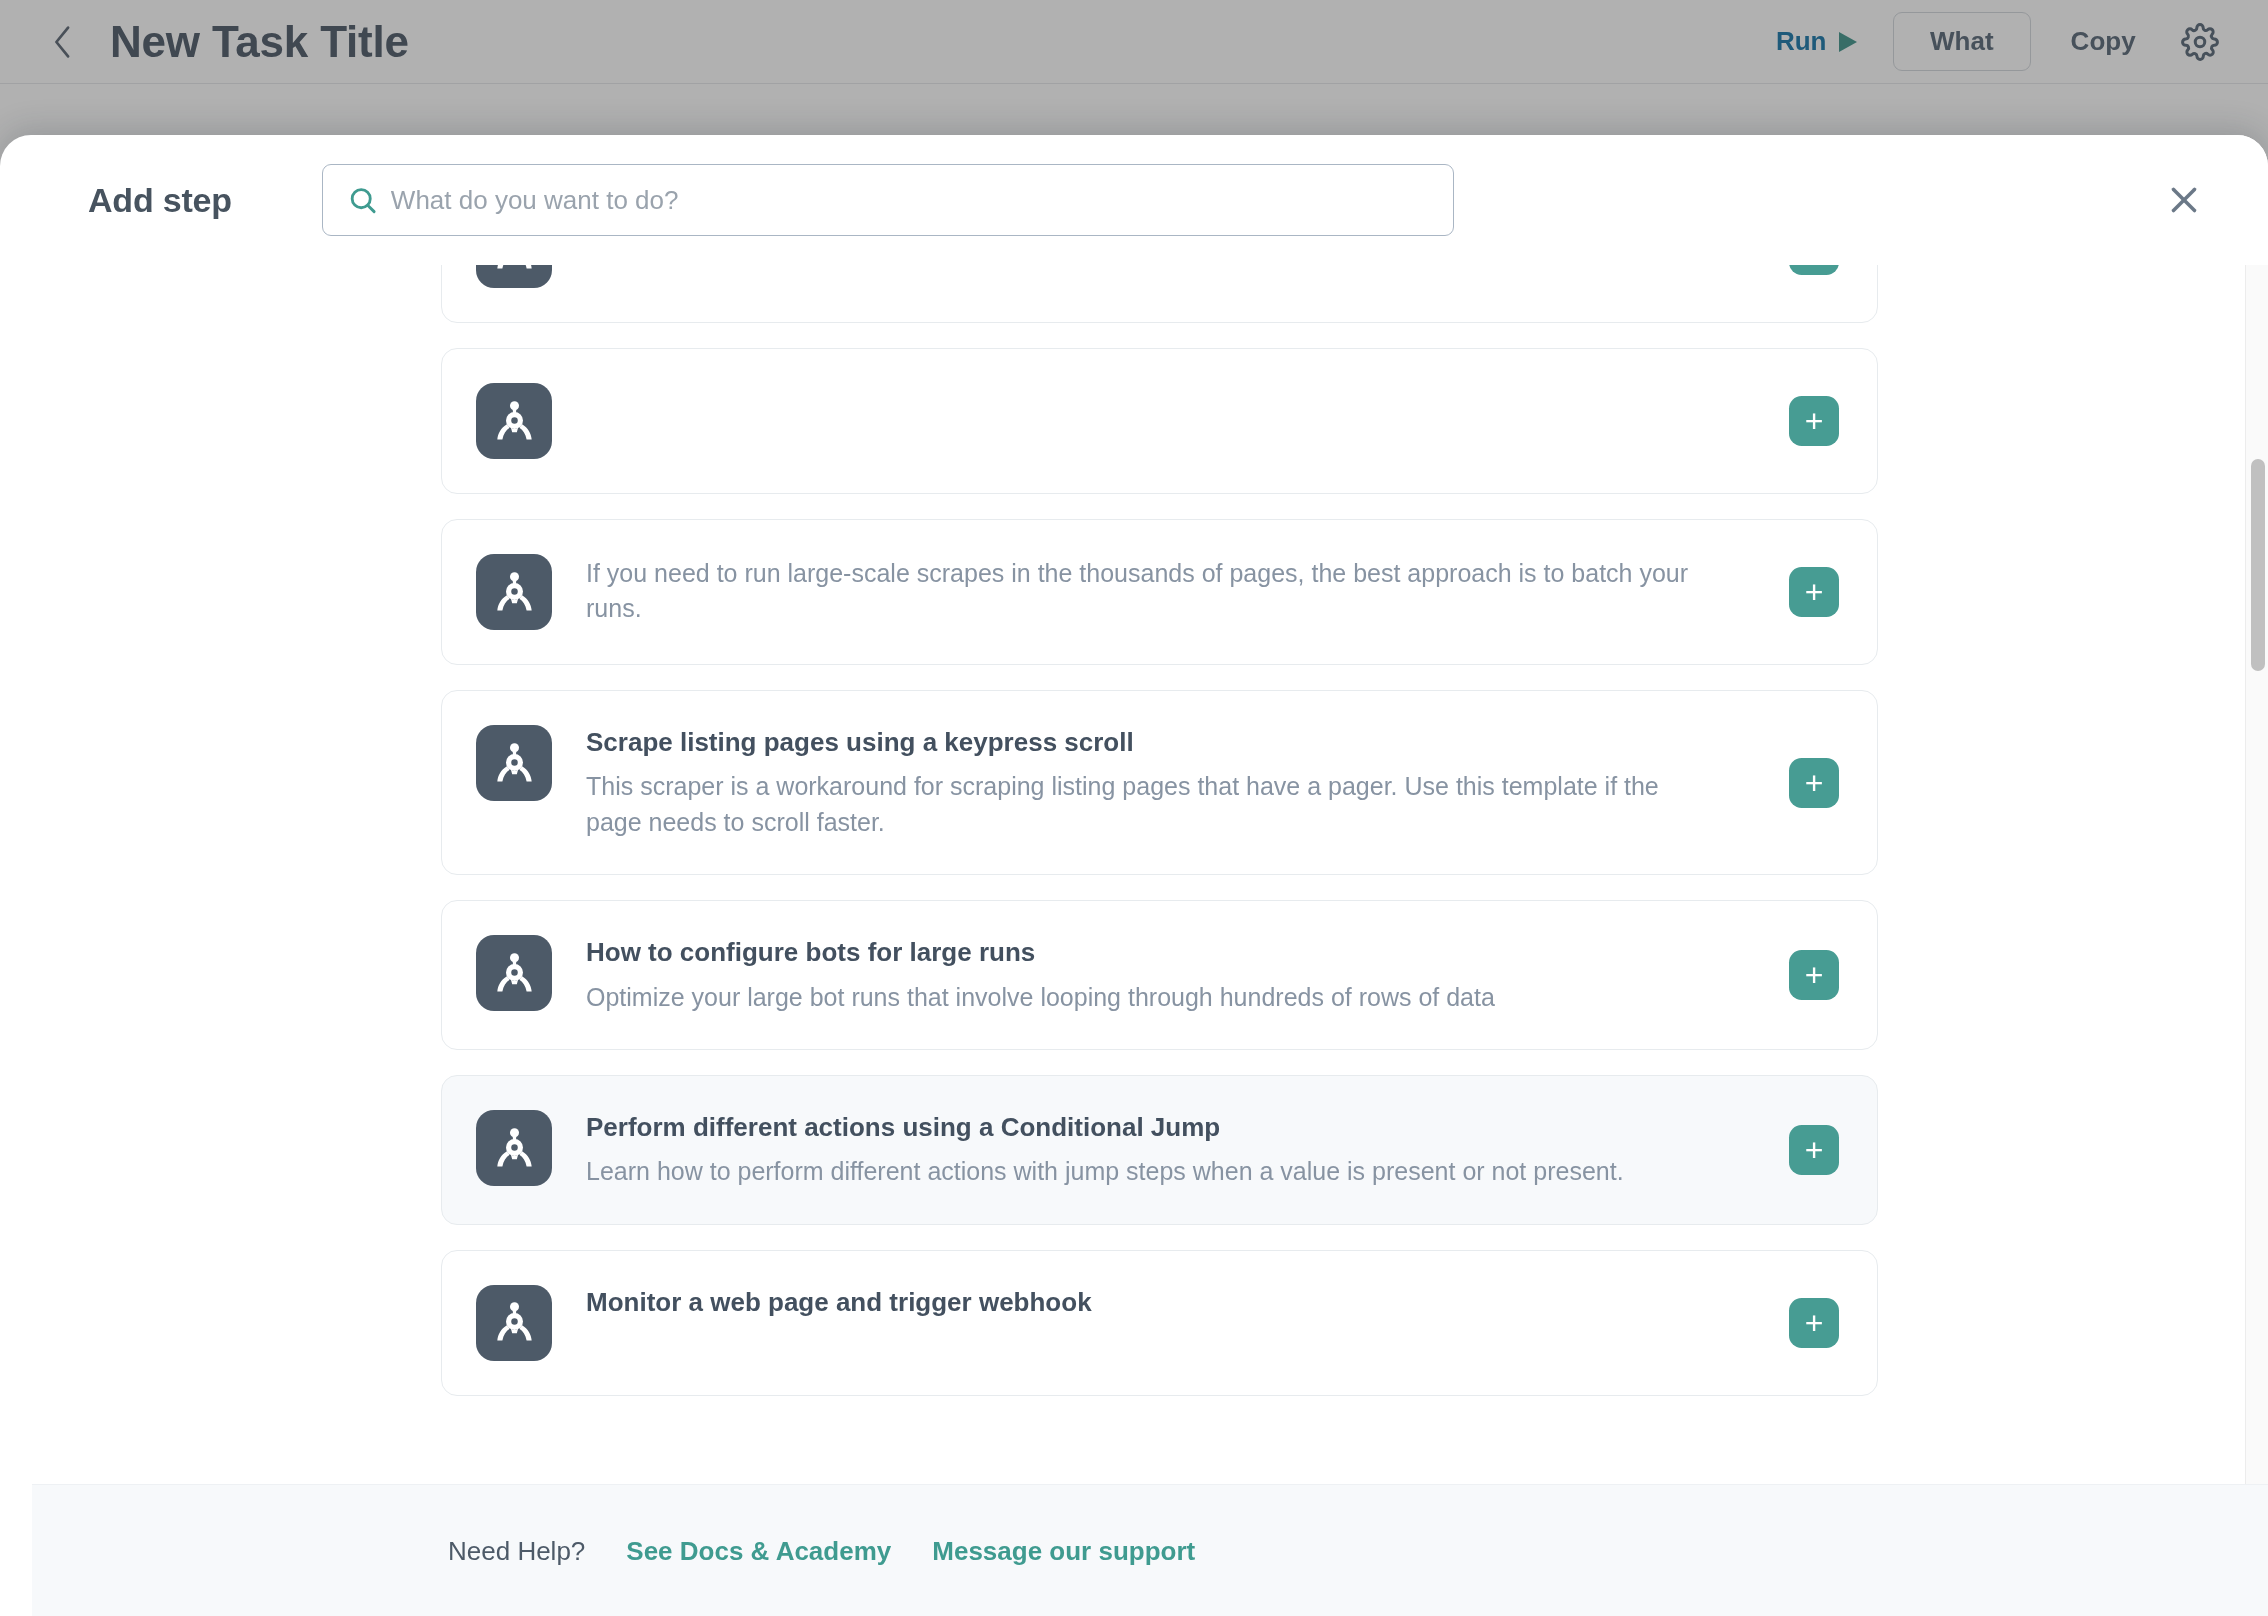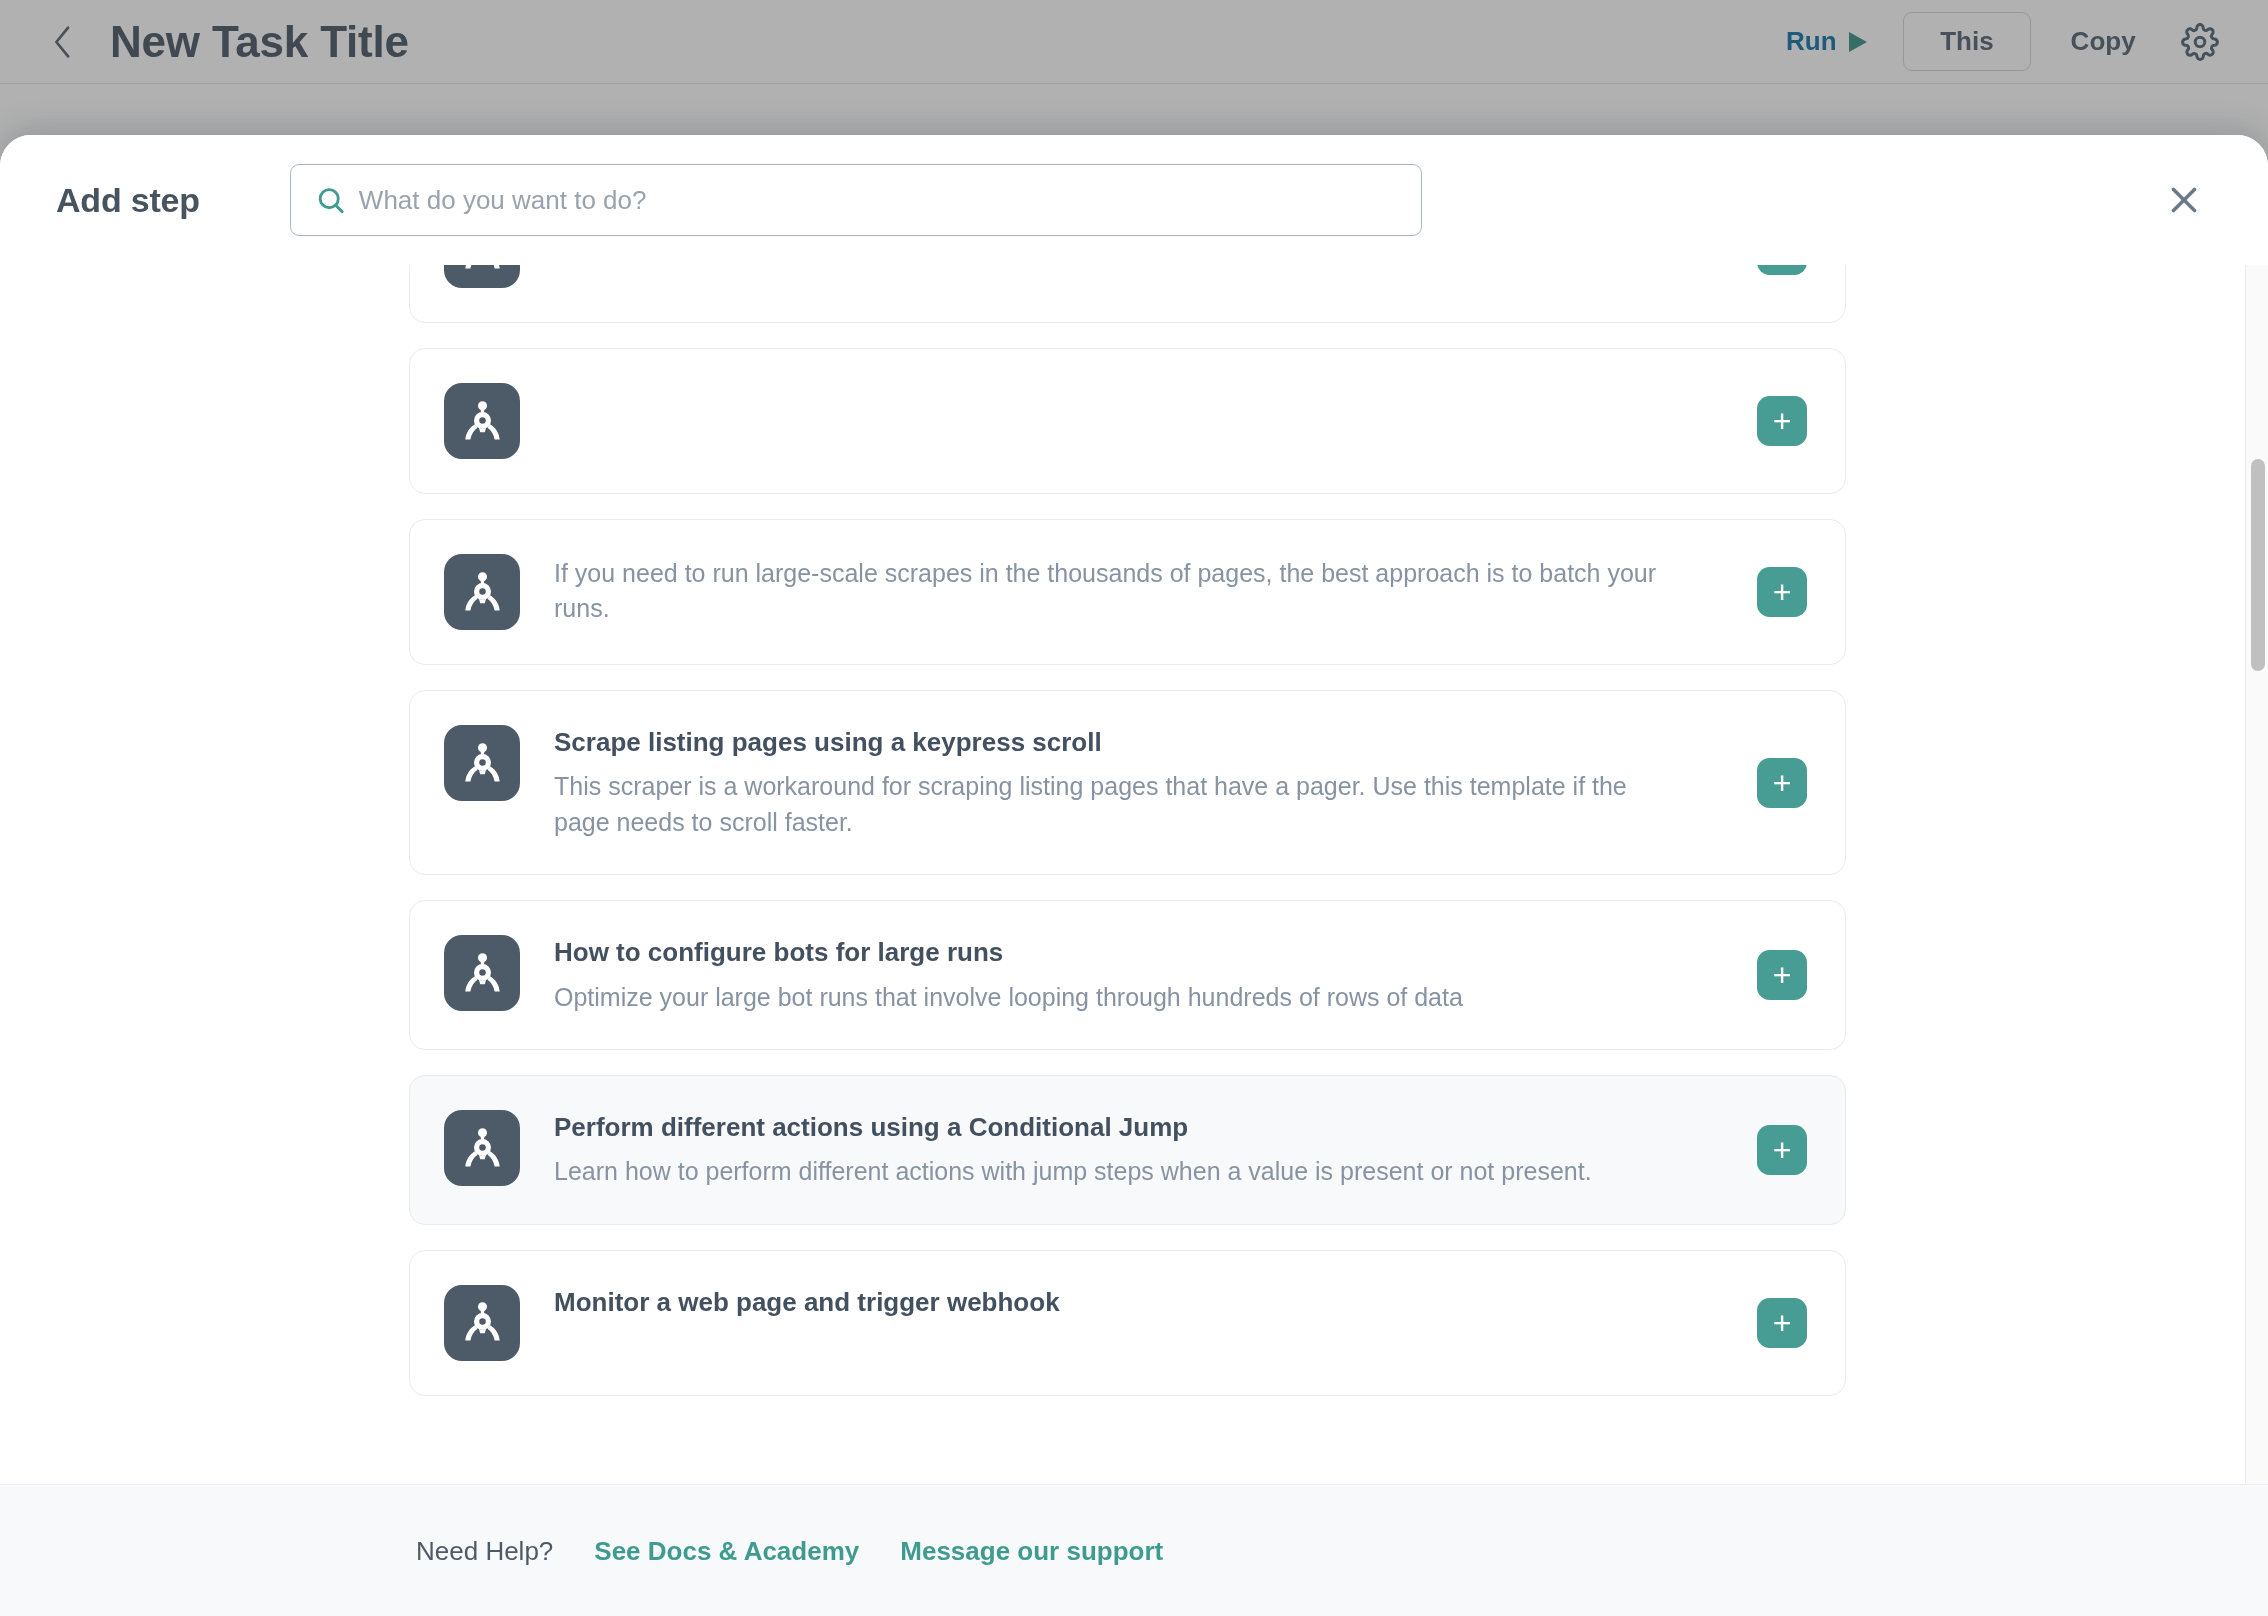--- a/index.html
+++ b/index.html
@@ -128,20 +128,21 @@
     left: 0;
     top: 135px;
     width: 2268px;
     height: 1482px;
     background: #ffffff;
     border-radius: 31px 31px 0 0;
     overflow: hidden;
     display: flex;
     flex-direction: column;
     box-shadow: 0 -5.4px 31px rgba(30,40,50,0.18);
+    padding-left: 32px;
   }
 
   #modal-header {
     height: 130px;
     flex: 0 0 auto;
     display: flex;
     align-items: center;
     padding: 0 47px 0 56px;
     background: #ffffff;
   }
@@ -363,21 +364,21 @@
       </svg>
     </span>
     <span id="task-title">New Task Title</span>
 
     <span class="topbar-spacer"></span>
 
     <span class="run-btn">
       <span>Run</span>
       <span class="play-tri"></span>
     </span>
-    <button class="save-btn">This</button>
+    <button class="save-btn">What</button>
     <button class="copy-btn">Copy</button>
     <span class="gear-btn">
       <svg width="38" height="38" viewBox="0 0 24 24" fill="none" stroke="currentColor" stroke-width="1.9" stroke-linecap="round" stroke-linejoin="round">
         <path d="M19.4 15a1.65 1.65 0 0 0 .33 1.82l.06.06a2 2 0 1 1-2.83 2.83l-.06-.06a1.65 1.65 0 0 0-1.82-.33 1.65 1.65 0 0 0-1 1.51V21a2 2 0 1 1-4 0v-.09A1.65 1.65 0 0 0 9 19.4a1.65 1.65 0 0 0-1.82.33l-.06.06a2 2 0 1 1-2.83-2.83l.06-.06a1.65 1.65 0 0 0 .33-1.82 1.65 1.65 0 0 0-1.51-1H3a2 2 0 1 1 0-4h.09A1.65 1.65 0 0 0 4.6 9a1.65 1.65 0 0 0-.33-1.82l-.06-.06a2 2 0 1 1 2.83-2.83l.06.06A1.65 1.65 0 0 0 9 4.6a1.65 1.65 0 0 0 1-1.51V3a2 2 0 1 1 4 0v.09a1.65 1.65 0 0 0 1 1.51 1.65 1.65 0 0 0 1.82-.33l.06-.06a2 2 0 1 1 2.83 2.83l-.06.06A1.65 1.65 0 0 0 19.4 9v.09a1.65 1.65 0 0 0 1.51 1H21a2 2 0 1 1 0 4h-.09a1.65 1.65 0 0 0-1.51 1z"></path>
         <circle cx="12" cy="12" r="3"></circle>
       </svg>
     </span>
   </div>
   <div id="app-body"></div>
 </div>

